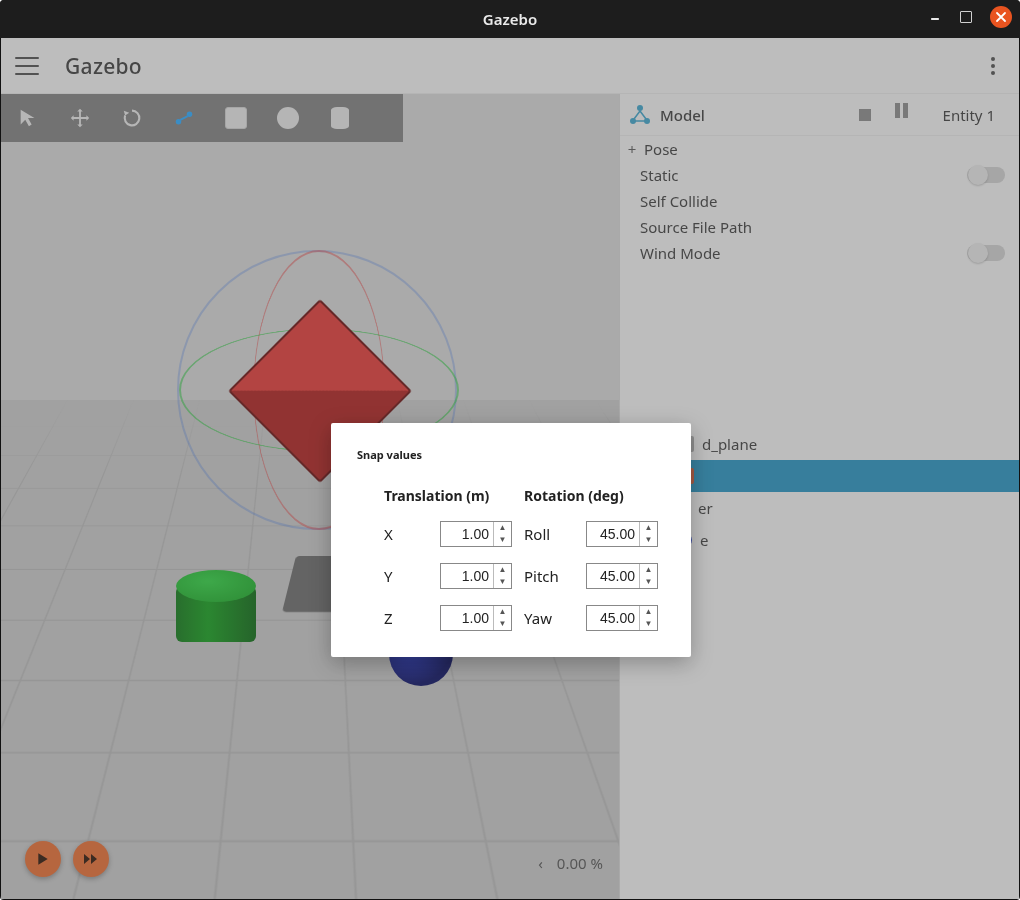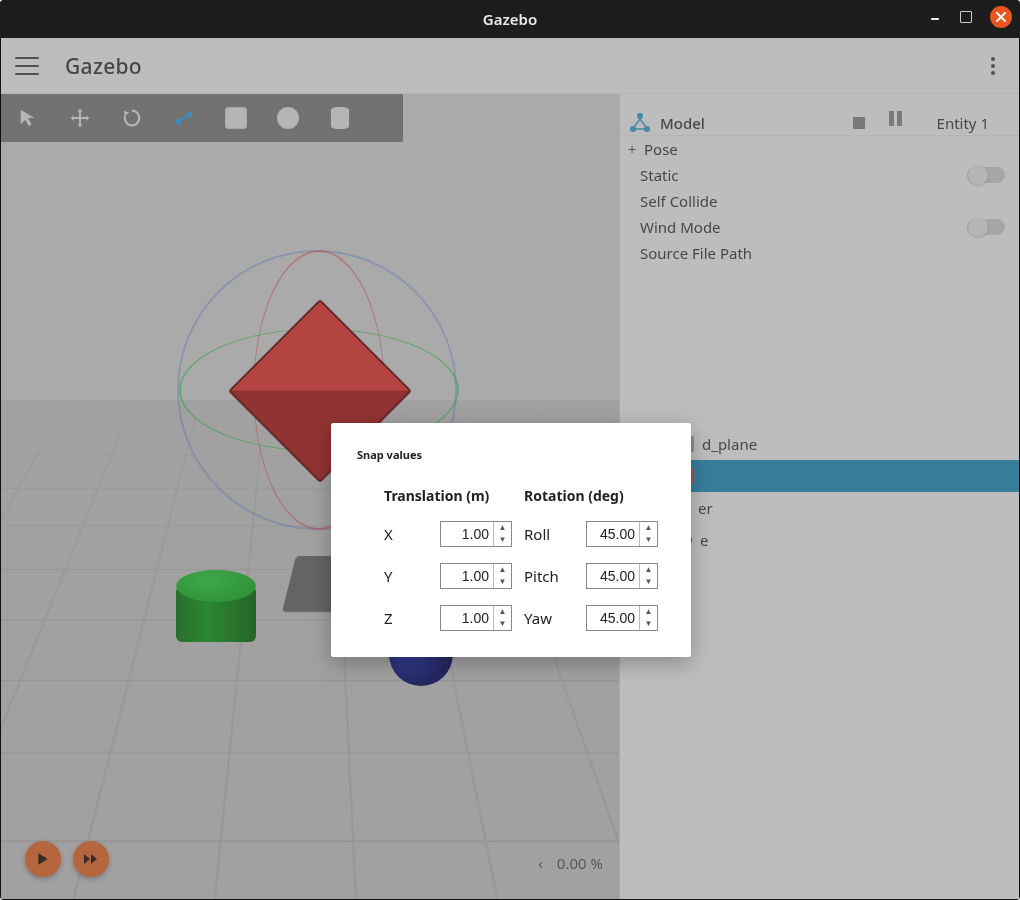--- a/index.html
+++ b/index.html
@@ -99,21 +99,21 @@
   }
   .play-fab { left: 24px; }
   .step-fab { left: 72px; }
   .progress-label { position: absolute; bottom: 26px; right: 16px; color: #555; font-size: 15px; display: flex; align-items: center; gap: 14px; }
 
   
   .sidebar {
     width: 400px; background: #f3f3f3; border-left: 1px solid #d4d4d4; position: relative;
   }
   .sb-header {
-    height: 42px; display: flex; align-items: flex-end; justify-content: space-between; padding: 0 30px 0 8px;
+    height: 42px; display: flex; align-items: center; justify-content: space-between; padding: 0 24px 0 8px;
     border-bottom: 1px solid #e6e6e6;
   }
   .sb-header-left { display: flex; align-items: center; gap: 8px; color: #3d3d3d; font-size: 15px; font-weight: 500; }
   .sb-header-right { display: flex; align-items: center; gap: 24px; color: #3d3d3d; font-size: 15px; }
   .sb-icon { width: 24px; height: 24px; }
   .sb-icon.stop { width: 12px; height: 12px; background: #8b8b8b; }
   .sb-icon.pause { display: flex; gap: 3px; }
   .sb-icon.pause i { width: 5px; height: 15px; background: #8b8b8b; }
 
   .prop-rows { padding: 0 14px 0 20px; }
@@ -291,29 +291,29 @@
             <div class="toggle"></div>
           </div>
           <div class="row">
             <span class="label">
                 <span>Self Collide</span>
               </span>
             <span></span>
           </div>
           <div class="row">
             <span class="label">
+                <span>Source File Path</span>
+              </span>
+            <span></span>
+          </div>
+          <div class="row">
+            <span class="label">
                 <span>Wind Mode</span>
               </span>
             <div class="toggle"></div>
-          </div>
-          <div class="row">
-            <span class="label">
-                <span>Source File Path</span>
-              </span>
-            <span></span>
           </div>
         </div>
 
         <div class="tree">
           <div class="tree-item">
             <span class="caret">›</span>
             <span class="icn plane"></span>
             <span>d_plane</span>
           </div>
           <div class="tree-item sel">

